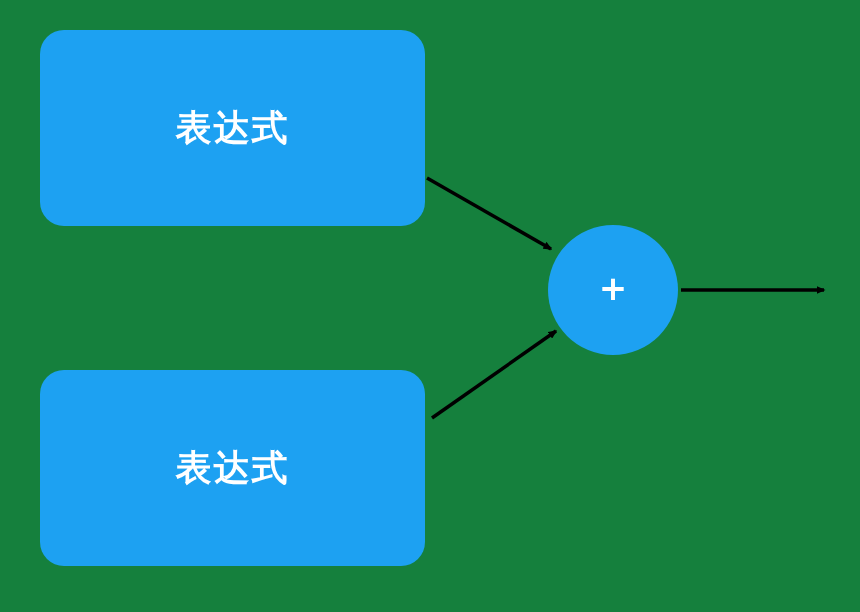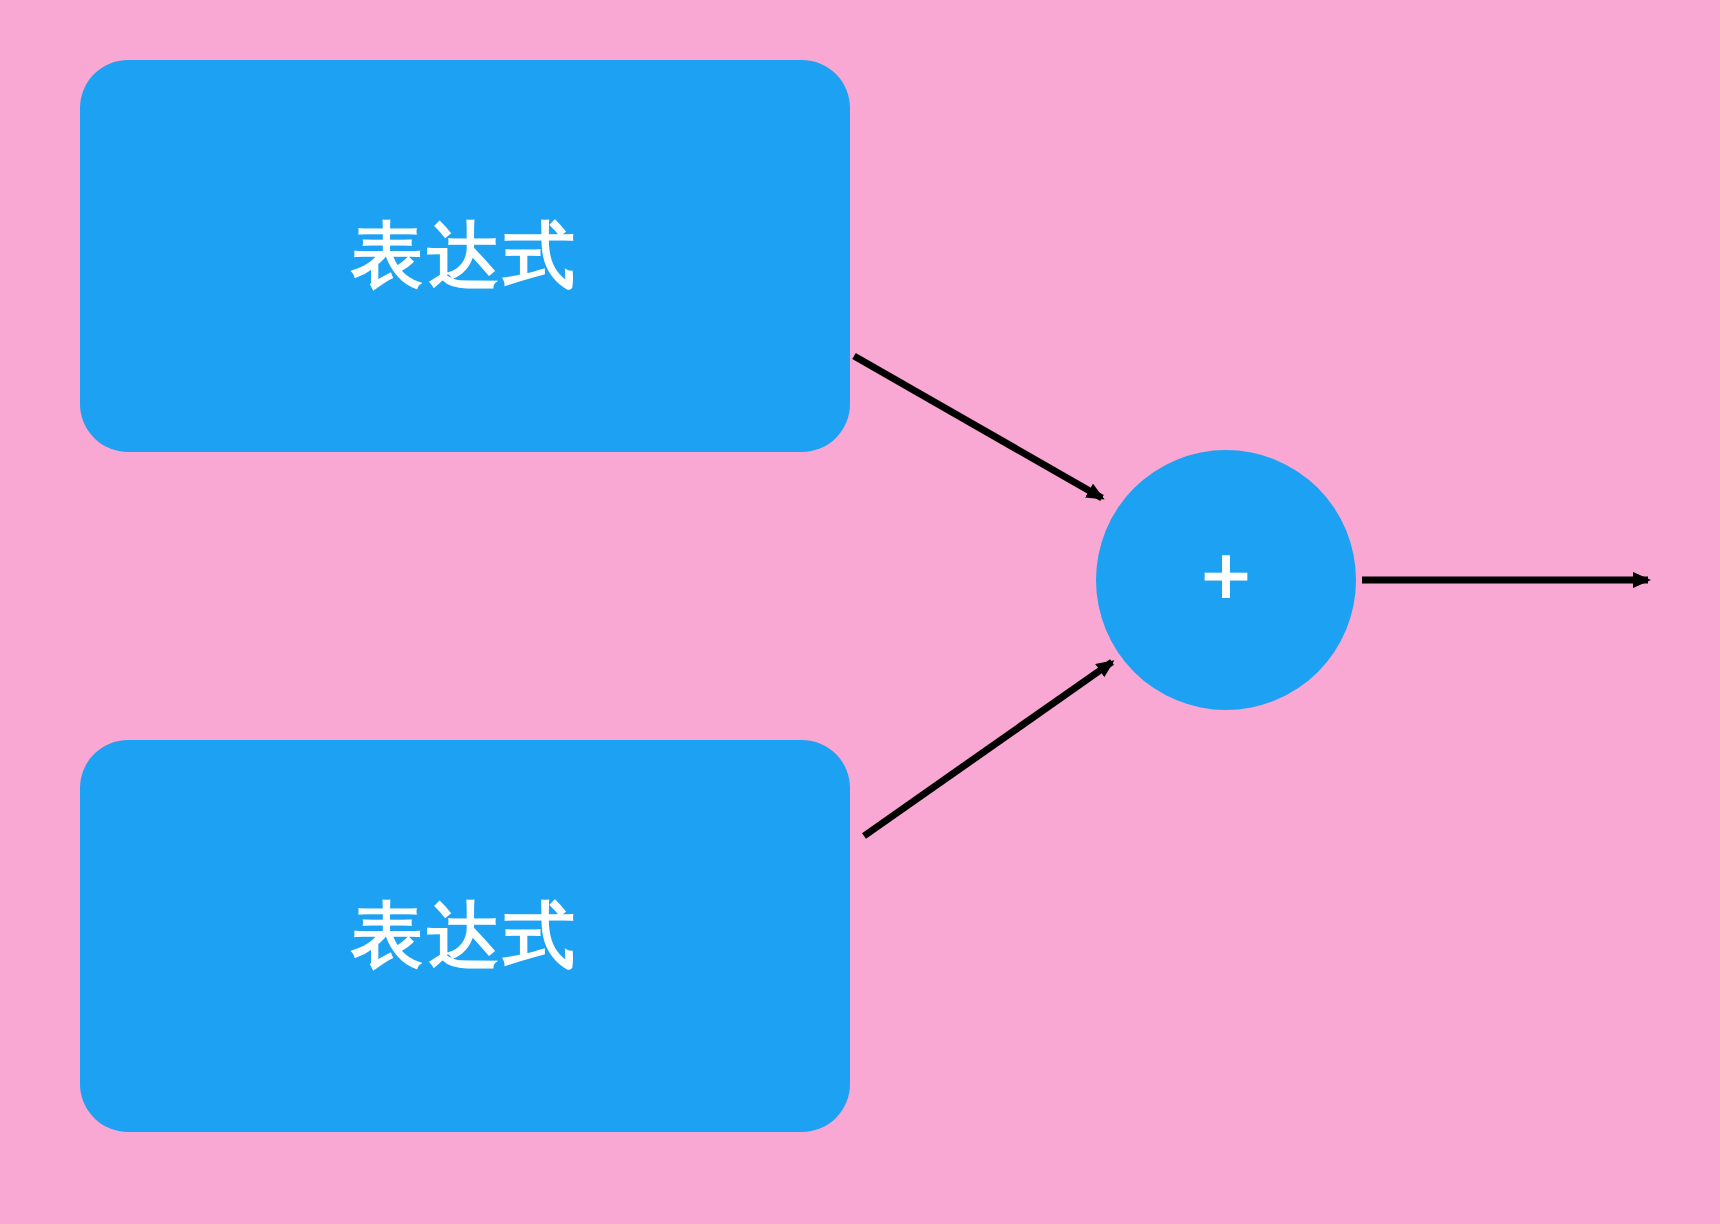--- a/index.html
+++ b/index.html
@@ -5,21 +5,21 @@
   html, body {
     margin: 0;
     padding: 0;
     background: #ffffff;
     font-family: "DejaVu Sans", "Liberation Sans", sans-serif;
   }
   .canvas {
     position: relative;
     width: 860px;
     height: 612px;
-    background: #f9a8d4;
+    background: #15803d;
     overflow: hidden;
   }
   .node {
     position: absolute;
     width: 385px;
     height: 196px;
     background: #1da1f2;
     border-radius: 24px;
     display: flex;
     align-items: center;

